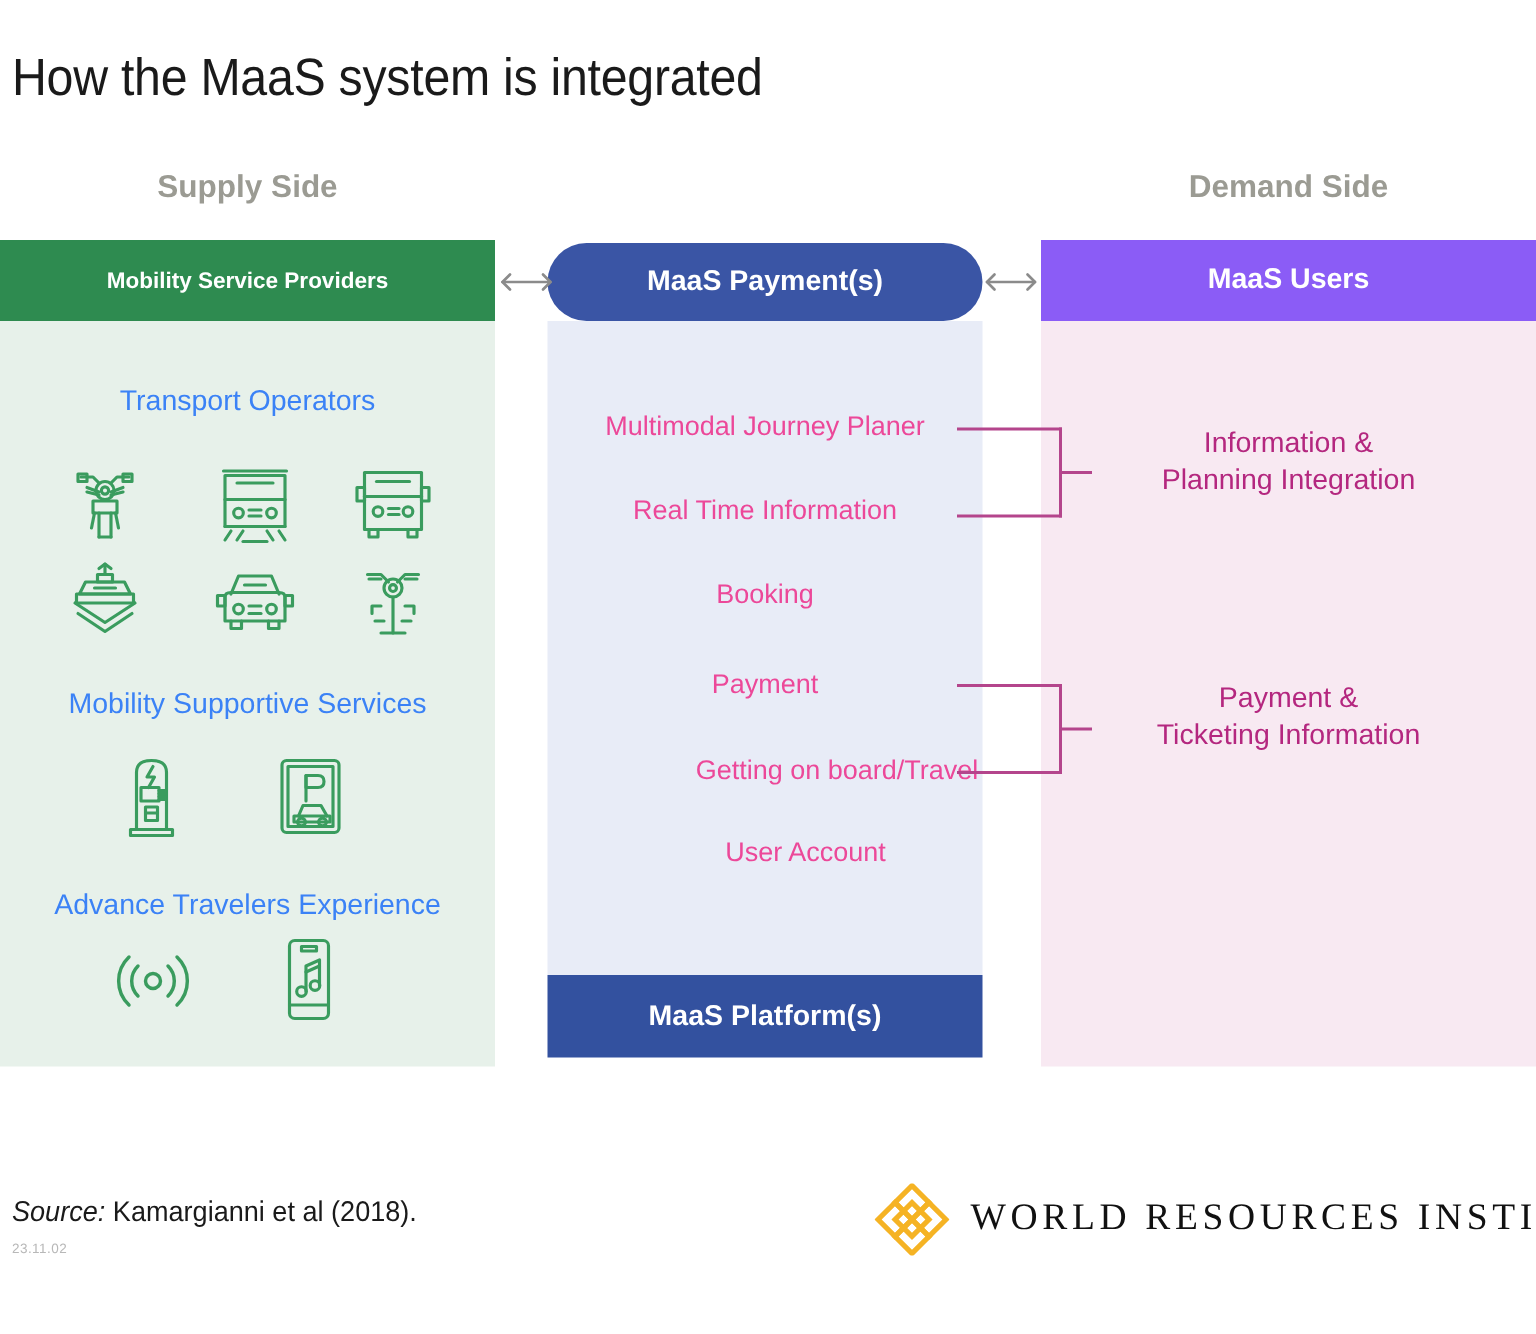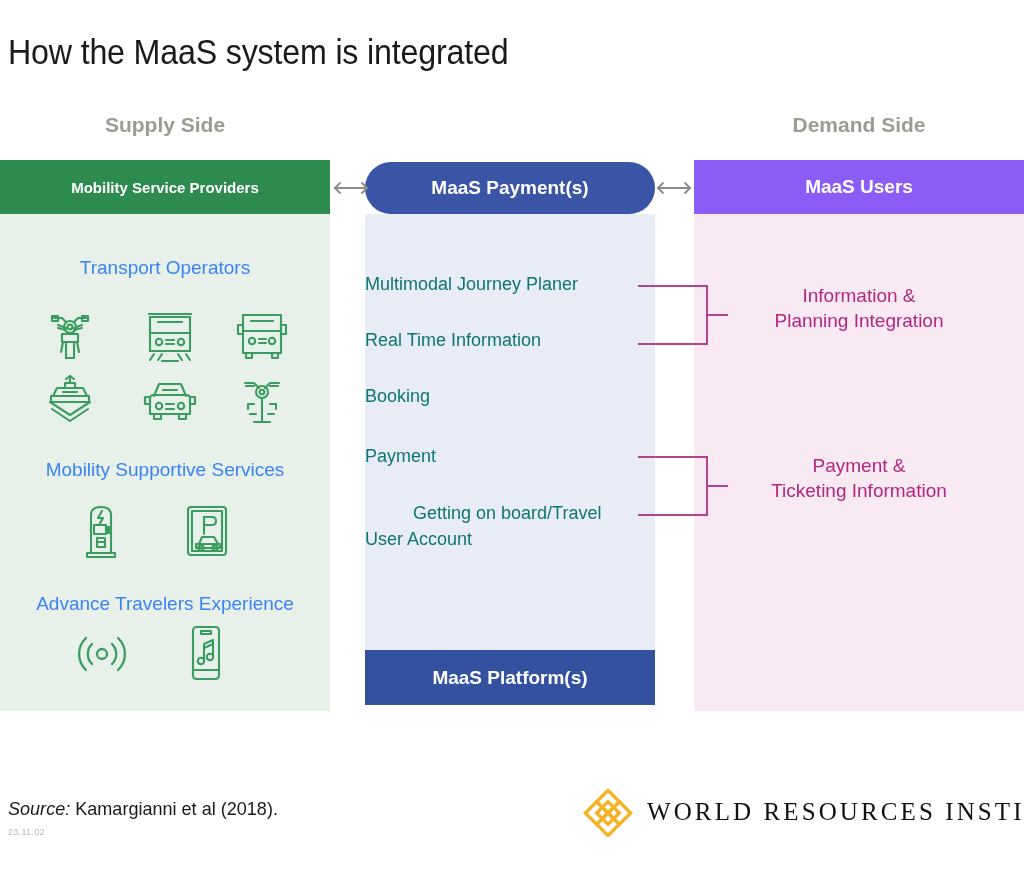--- a/index.html
+++ b/index.html
@@ -59,21 +59,21 @@
   #gt-transport{left:0;top:257px;width:330px;}
   #gt-supportive{left:0;top:459px;width:330px;}
   #gt-advance{left:0;top:593px;width:330px;}
 
   .icon-cell{position:absolute;width:76px;height:62px;}
   .icon-cell svg{display:block;width:100%;height:100%;}
 
   
   .blue-item{
     position:absolute;left:365px;width:290px;
-    text-align:left;color:#0f766e;font-size:18px;font-weight:400;
+    text-align:center;color:#ec4899;font-size:18px;font-weight:400;
     white-space:nowrap;
   }
 
   
   .bracket{position:absolute;}
   .bracket .hl{position:absolute;height:2px;background:#b4458c;}
   .bracket .vl{position:absolute;width:2px;background:#b4458c;}
 
   .pink-label{
     position:absolute;text-align:center;
@@ -269,21 +269,21 @@
 
   <div class="col-body" id="blue-body"></div>
   <div class="col-head" id="blue-head">MaaS Payment(s)</div>
   <div class="col-head" id="blue-foot">MaaS Platform(s)</div>
 
   <div class="blue-item" style="top:274px;">Multimodal Journey Planer</div>
   <div class="blue-item" style="top:330px;">Real Time Information</div>
   <div class="blue-item" style="top:386px;">Booking</div>
   <div class="blue-item" style="top:446px;">Payment</div>
   <div class="blue-item" style="top:503px;padding-left:48px;">Getting on board/Travel</div>
-  <div class="blue-item" style="top:529px;">User Account</div>
+  <div class="blue-item" style="top:558px;margin-left:27px;">User Account</div>
 
   <div class="col-body" id="pink-body"></div>
   <div class="col-head" id="pink-head">MaaS Users</div>
 
   <div class="bracket" style="left:638px;top:285px;width:90px;height:62px;">
     <div class="hl" style="left:0;top:0;width:70px;"></div>
     <div class="hl" style="left:0;top:58px;width:70px;"></div>
     <div class="vl" style="left:68px;top:0;height:60px;"></div>
     <div class="hl" style="left:68px;top:29px;width:22px;"></div>
   </div>

